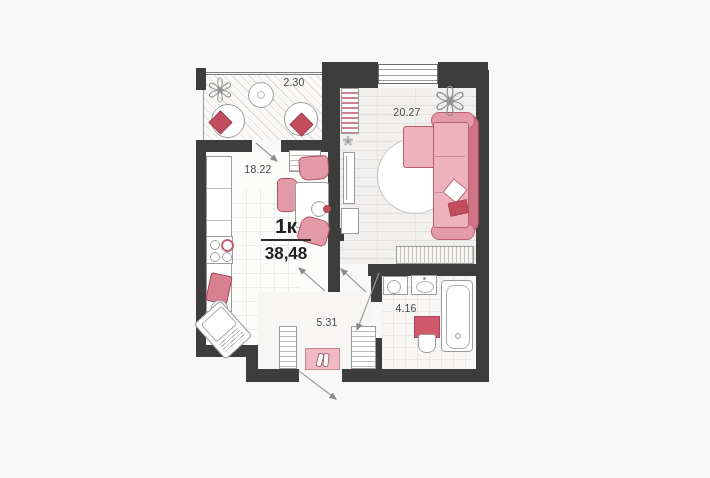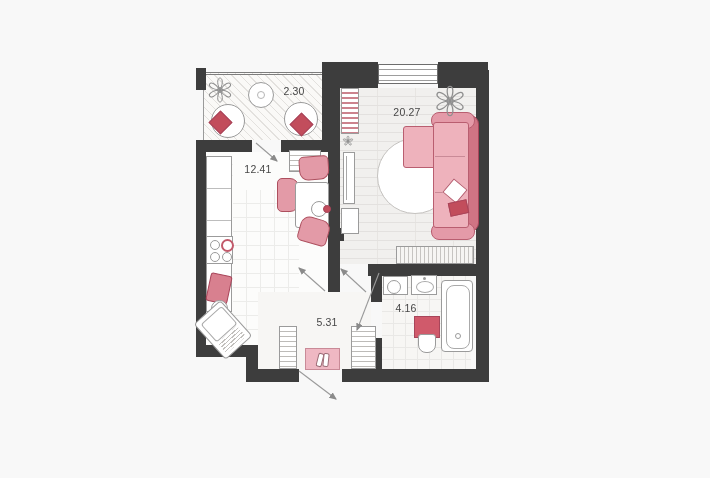--- a/index.html
+++ b/index.html
@@ -189,21 +189,26 @@
       </defs>
       <g stroke="#9a9a9a" stroke-width="1.1" fill="none">
         <line x1="61" y1="83" x2="82" y2="101" marker-end="url(#ah)"></line>
         <line x1="130" y1="231" x2="104" y2="208" marker-end="url(#ah)"></line>
         <line x1="171" y1="232" x2="146" y2="209" marker-end="url(#ah)"></line>
         <line x1="184" y1="213" x2="162" y2="270" marker-end="url(#ah)"></line>
         <line x1="104" y1="311" x2="141" y2="339" marker-end="url(#ah)"></line>
       </g>
     </svg>
 
-    <span class="label" style="left:99px;top:31px;">2.30</span>
+    <span class="label" style="left:99px;top:22px;">2.30</span>
     <span class="label" style="left:212px;top:52px;">20.27</span>
-    <span class="label" style="left:63px;top:109px;">12.41</span>
+    <span class="label" style="left:63px;top:109px;">18.22</span>
     <span class="label" style="left:132px;top:262px;">5.31</span>
     <span class="label" style="left:211px;top:248px;">4.16</span>
 
+    <div class="title-block" style="left:62px;top:155px;width:58px;">
+      <div class="t1">1к</div>
+      <div class="rule"></div>
+      <div class="t2">38,48</div>
+    </div>
 
   </div>
 </div>
 
 </body></html>

